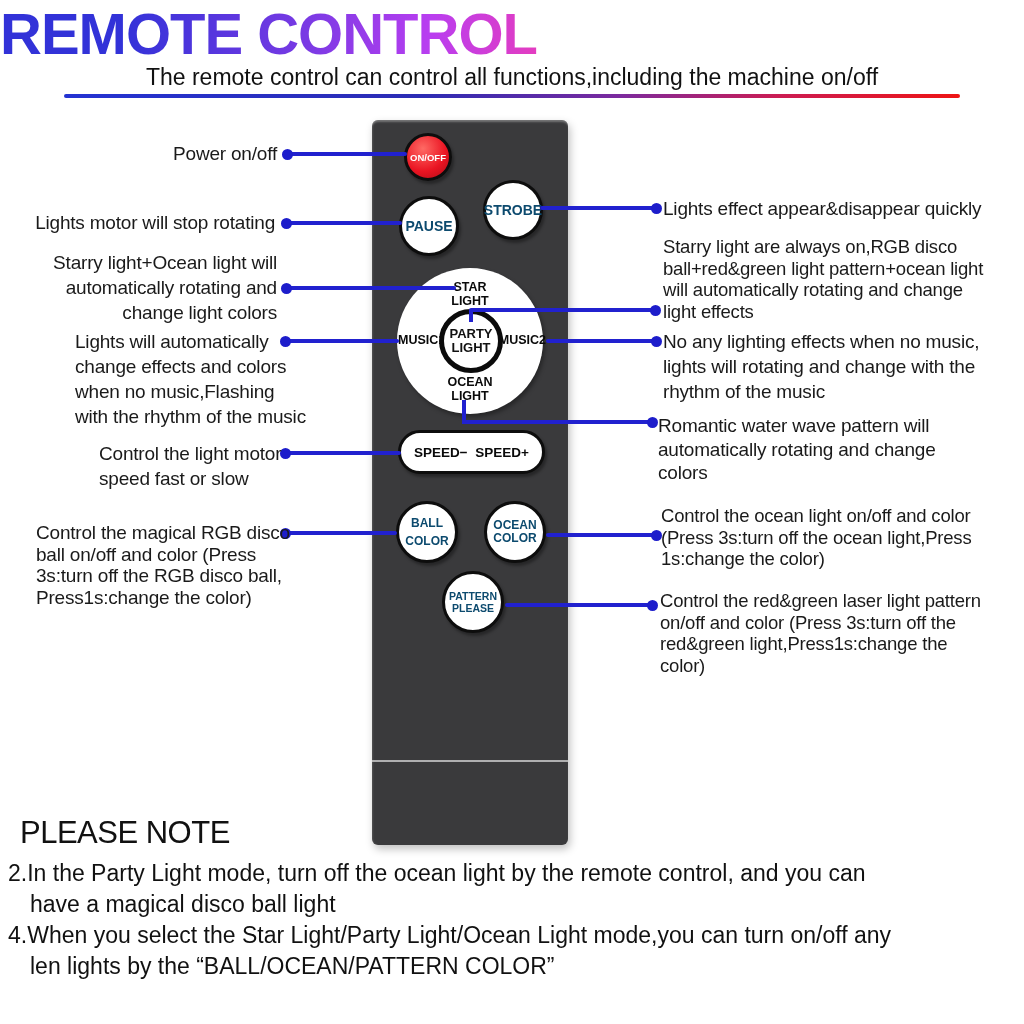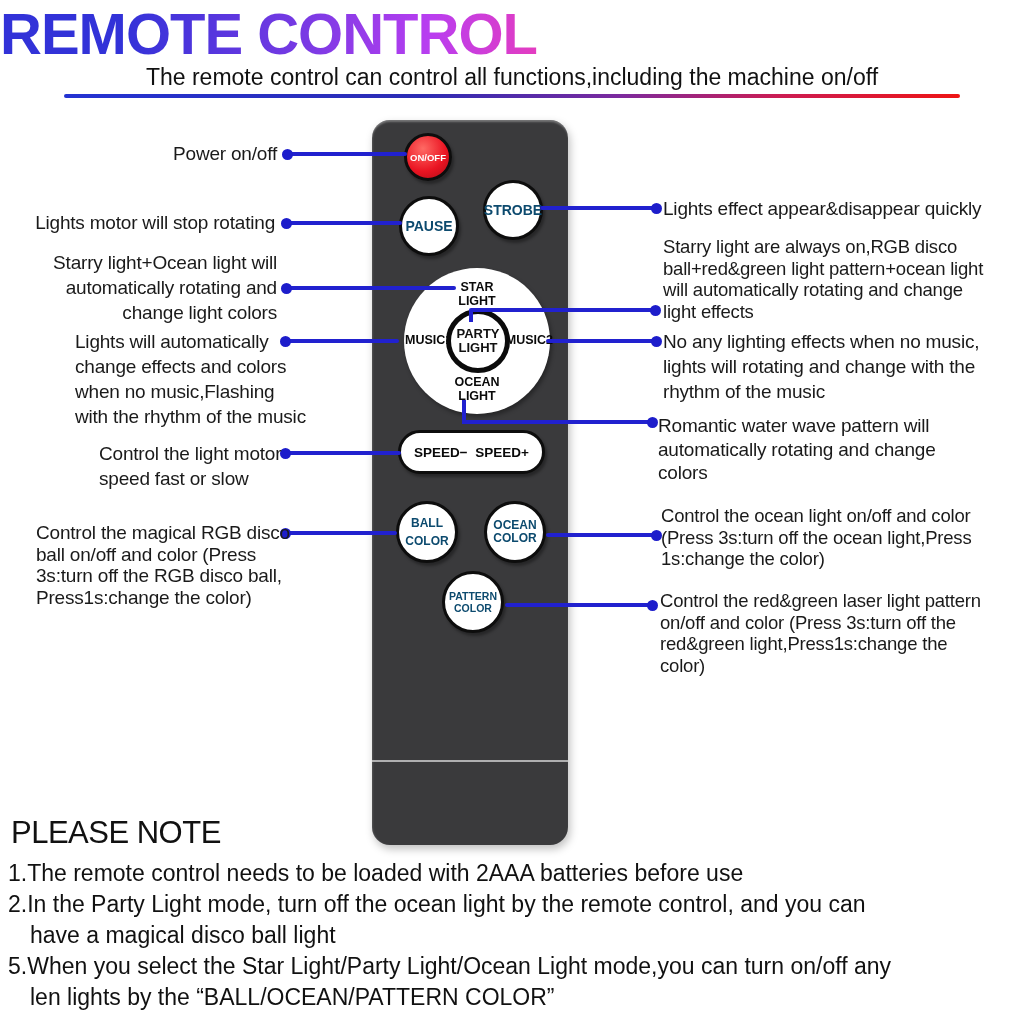--- a/index.html
+++ b/index.html
@@ -35,21 +35,21 @@
   }
   .divider {
     left: 64px; top: 94px; width: 896px; height: 4px; border-radius: 2px;
     background: linear-gradient(90deg, #2433d2 0%, #2c2cb4 40%, #7c2a9e 62%, #cc1c52 80%, #ee1414 100%);
   }
 
   
   .remote {
     left: 372px; top: 120px; width: 196px; height: 725px;
     background: #3a3a3c;
-    border-radius: 18px;
+    border-radius: 6px;
     box-shadow: inset 0 3px 2px -1px rgba(255,255,255,.30),
                 inset 2px 0 2px -1px rgba(255,255,255,.12),
                 2px 4px 8px rgba(0,0,0,.25);
   }
   .btn {
     position: absolute;
     display: flex; align-items: center; justify-content: center;
     text-align: center;
     background: #fff;
     border: 3px solid #0d0d0d;
@@ -63,21 +63,20 @@
     background: radial-gradient(circle at 38% 30%, #ff6a64, #ea1422 58%, #b20d18 96%);
     color: #fff; font-size: 9.5px; letter-spacing: 0;
   }
   .pause  { left: 27px;  top: 76px; width: 60px; height: 60px; font-size: 14px; }
   .strobe { left: 111px; top: 60px; width: 60px; height: 60px; font-size: 14px; }
   .dial {
     position: absolute;
     left: 25px; top: 148px; width: 146px; height: 146px;
     background: #fff; border-radius: 50%;
     box-shadow: 2px 3px 4px rgba(0,0,0,.35);
-    margin-left: 7px;
   }
   .dial-label {
     position: absolute;
     font-weight: bold; font-size: 12.5px; line-height: 13.5px;
     text-align: center; white-space: pre-line; color: #0a0a0a;
   }
   .star   { top: 13px; left: 0; width: 100%; }
   .oceanl { bottom: 11px; left: 0; width: 100%; }
   .music1 { left: 1px;  top: 50%; transform: translateY(-50%); }
   .music2 { right: -3px; top: 50%; transform: translateY(-50%); }
@@ -108,21 +107,21 @@
 
   
   .ann {
     position: absolute;
     font-size: 19px; line-height: 25px; letter-spacing: -0.2px;
     color: #1a1a1a; white-space: pre-line;
   }
   .ra { text-align: right; }
 
   
-  .note-head { left: 11px; top: 816px; font-size: 31px; line-height: 34px; letter-spacing: -0.5px; }
+  .note-head { left: 20px; top: 816px; font-size: 31px; line-height: 34px; letter-spacing: -0.5px; }
   .notes { left: 8px; top: 858px; right: 4px; font-size: 23px; line-height: 31px; }
   .note  { white-space: pre-line; padding-left: 22px; text-indent: -22px; }
 </style>
 </head>
 <body>
 
 <div class="abs title">REMOTE CONTROL</div>
 <div class="abs subtitle">The remote control can control all functions,including the machine on/off</div>
 <div class="abs divider"></div>
 
@@ -142,21 +141,21 @@
   </div>
   <div class="speed">
     <span>SPEED−</span>
     <span>SPEED+</span>
   </div>
   <div class="btn ball">BALL
 COLOR</div>
   <div class="btn oceanc">OCEAN
 COLOR</div>
   <div class="btn pattern">PATTERN
-COLOR</div>
+PLEASE</div>
   <div class="seam"></div>
 </div>
 
 <div class="lline" style="left:287px;top:152px;width:120px;"></div>
 <div class="ldot" style="left:282px;top:149px;"></div>
 
 <div class="lline" style="left:286px;top:221px;width:116px;"></div>
 <div class="ldot" style="left:281px;top:218px;"></div>
 
 <div class="lline" style="left:286px;top:286px;width:170px;"></div>
@@ -221,18 +220,17 @@
 <div class="ann" style="left:661px;top:505px;line-height:21.5px;font-size:18.5px;">Control the ocean light on/off and color
 (Press 3s:turn off the ocean light,Press
 1s:change the color)</div>
 <div class="ann" style="left:660px;top:590px;line-height:21.5px;font-size:18.5px;">Control the red&amp;green laser light pattern
 on/off and color (Press 3s:turn off the
 red&amp;green light,Press1s:change the
 color)</div>
 
 <div class="abs note-head">PLEASE NOTE</div>
 <div class="abs notes">
-  <div class="note">1.The remote control needs to be loaded with 2AAA batteries before use</div>
   <div class="note">2.In the Party Light mode, turn off the ocean light by the remote control, and you can
 have a magical disco ball light</div>
-  <div class="note">5.When you select the Star Light/Party Light/Ocean Light mode,you can turn on/off any
+  <div class="note">4.When you select the Star Light/Party Light/Ocean Light mode,you can turn on/off any
 len lights by the “BALL/OCEAN/PATTERN COLOR”</div>
 </div>
 
 </body></html>

